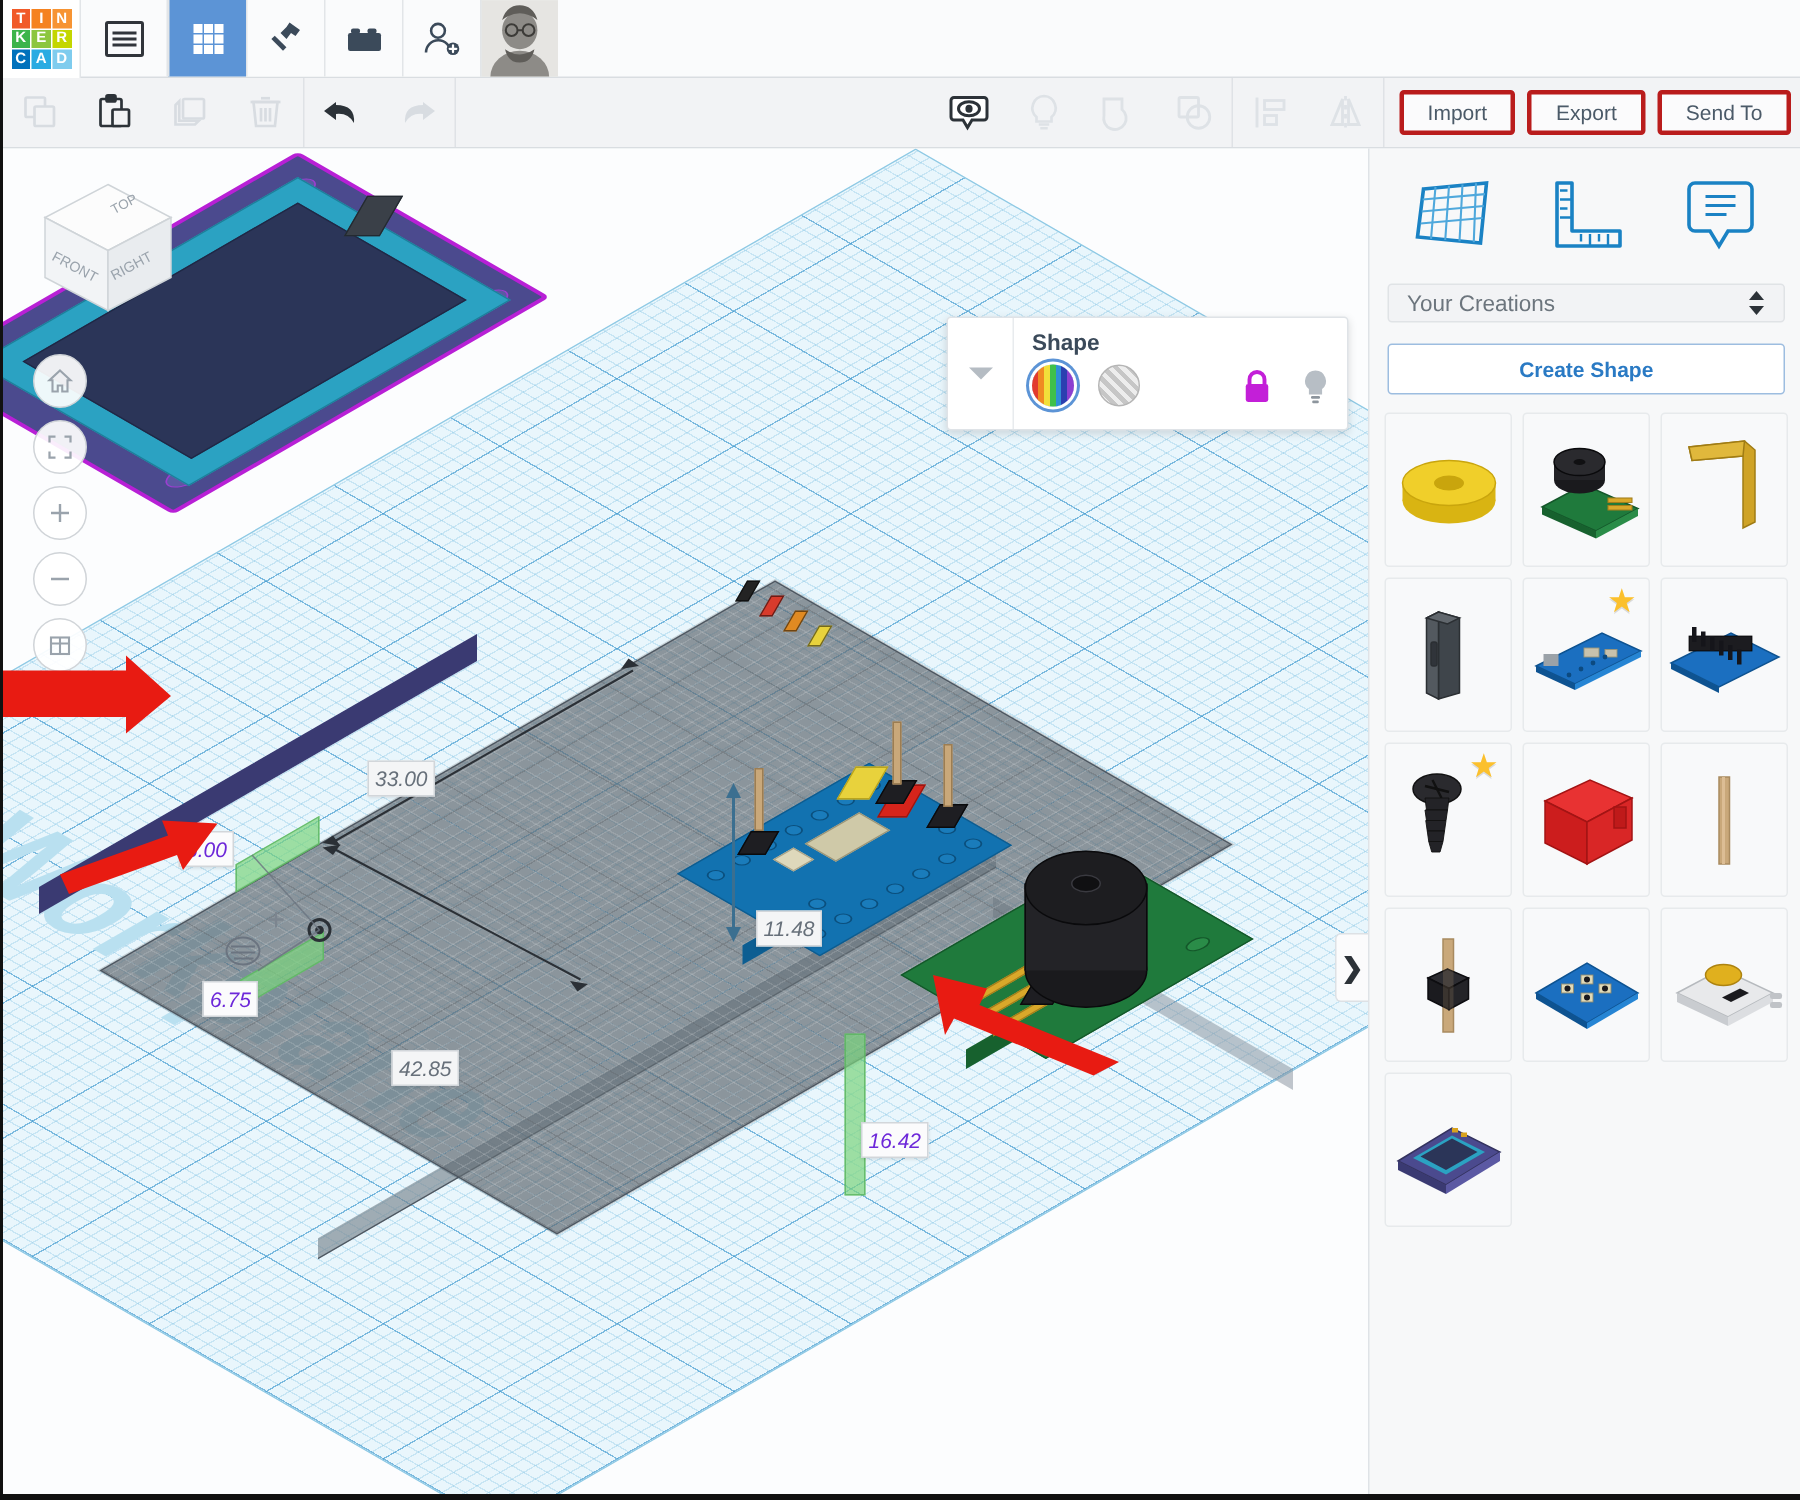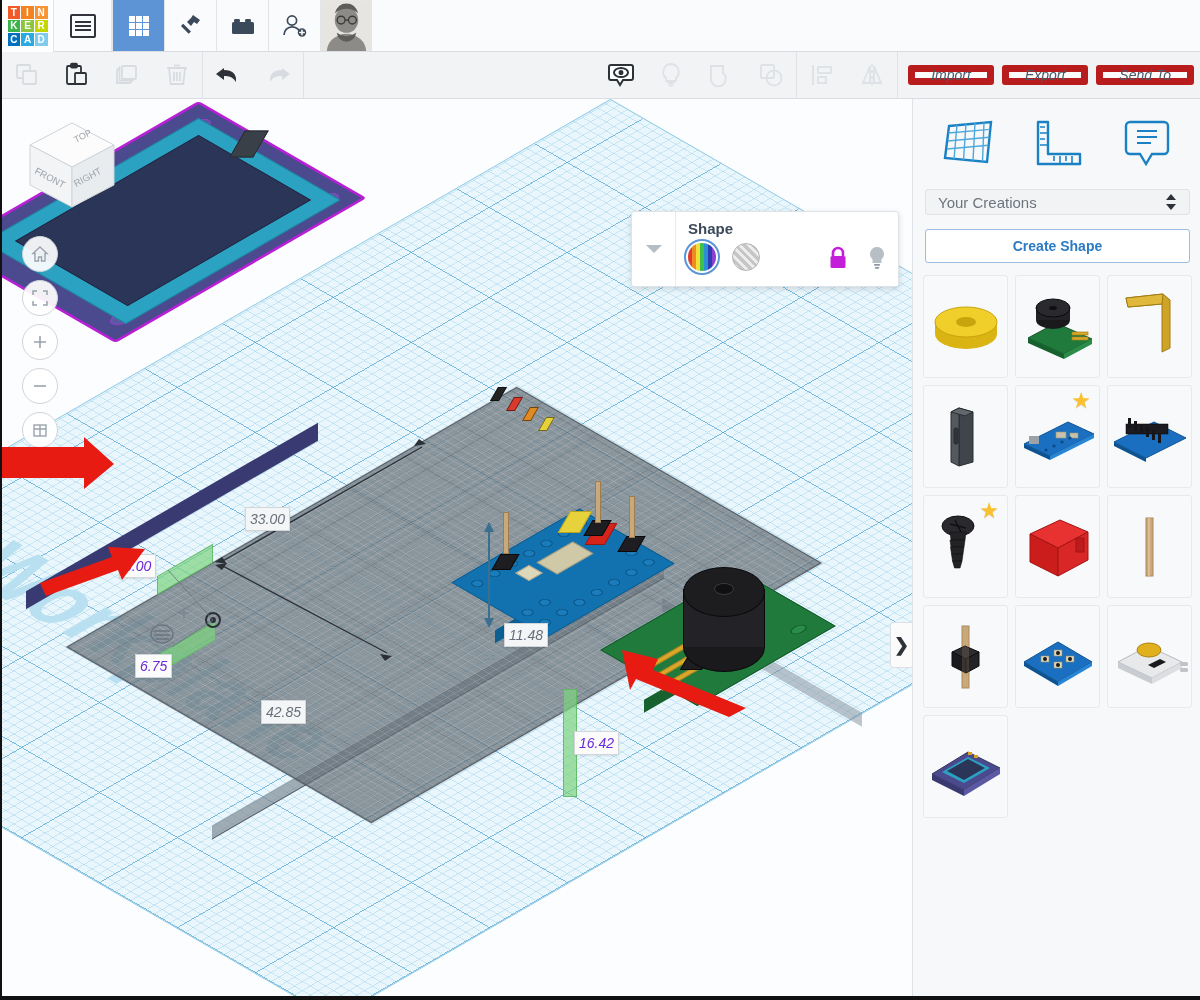--- a/index.html
+++ b/index.html
@@ -77,24 +77,24 @@
   }
   .tgroup { display: flex; align-items: center; height: 100%; }
   .tsep { width: 1px; height: 100%; background: #dfe2e6; }
   .t2btn {
     width: 50px; height: 47px; display: flex; align-items: center; justify-content: center;
     cursor: pointer;
   }
   .t2btn.off { opacity: .45; }
   .spacer-flex { flex: 1; }
   .txtbtn {
-    height: 20px; padding: 0 16px; margin-right: 8px;
-    border: 7px solid #b91c1c; border-radius: 3px; background: #fbfbfc;
+    height: 30px; padding: 0 16px; margin-right: 8px;
+    border: 3px solid #b91c1c; border-radius: 3px; background: #fbfbfc;
     font-size: 14px; color: #4b5a68; cursor: pointer;
-    display: flex; align-items: center; justify-content: center; font-style: italic;
+    display: flex; align-items: center; justify-content: center;
   }
 
   
   .canvas {
     position: absolute; left: 0; top: 99px; width: 910px; height: 901px;
     background: #fcfdfe; overflow: hidden;
   }
   .wp-clip { position: absolute; inset: 0; overflow: hidden; }
 
   
@@ -663,22 +663,22 @@
         <g fill="none" stroke="#6b7480" stroke-width="1.3">
           <ellipse cx="160" cy="535" rx="11" ry="9"></ellipse>
           <path d="M152 532 h16 M152 536 h16 M154 540 h13"></path>
         </g>
       </svg>
 
       <div class="dimlabel" style="left:243px; top:408px">33.00</div>
       <div class="dimlabel dark" style="left:117px; top:455px">6.00</div>
       <div class="dimlabel dark" style="left:133px; top:555px">6.75</div>
       <div class="dimlabel" style="left:259px; top:601px">42.85</div>
-      <div class="dimlabel" style="left:502px; top:524px">11.48</div>
-      <div class="dimlabel dark" style="left:572px; top:632px">16.42</div>
+      <div class="dimlabel" style="left:502px; top:508px">11.48</div>
+      <div class="dimlabel dark" style="left:572px; top:649px">16.42</div>
     </div>
 
     <div class="viewcube">
       <svg width="96" height="100" viewBox="0 0 96 100">
         <polygon points="48,6 90,28 48,50 6,28" fill="#fcfcfc" stroke="#cfd4d8" stroke-width="1"></polygon>
         <polygon points="6,28 48,50 48,90 6,68" fill="#f2f4f6" stroke="#cfd4d8" stroke-width="1"></polygon>
         <polygon points="90,28 48,50 48,90 90,68" fill="#e9ecef" stroke="#cfd4d8" stroke-width="1"></polygon>
         <text x="52" y="26" font-size="9" fill="#9aa3ac" font-family="Liberation Sans, sans-serif" transform="rotate(-28 52 26) skewX(0)">TOP</text>
         <text x="10" y="56" font-size="9.5" fill="#9aa3ac" font-family="Liberation Sans, sans-serif" transform="rotate(28 10 56)">FRONT</text>
         <text x="52" y="70" font-size="9.5" fill="#9aa3ac" font-family="Liberation Sans, sans-serif" transform="rotate(-28 52 70)">RIGHT</text>

